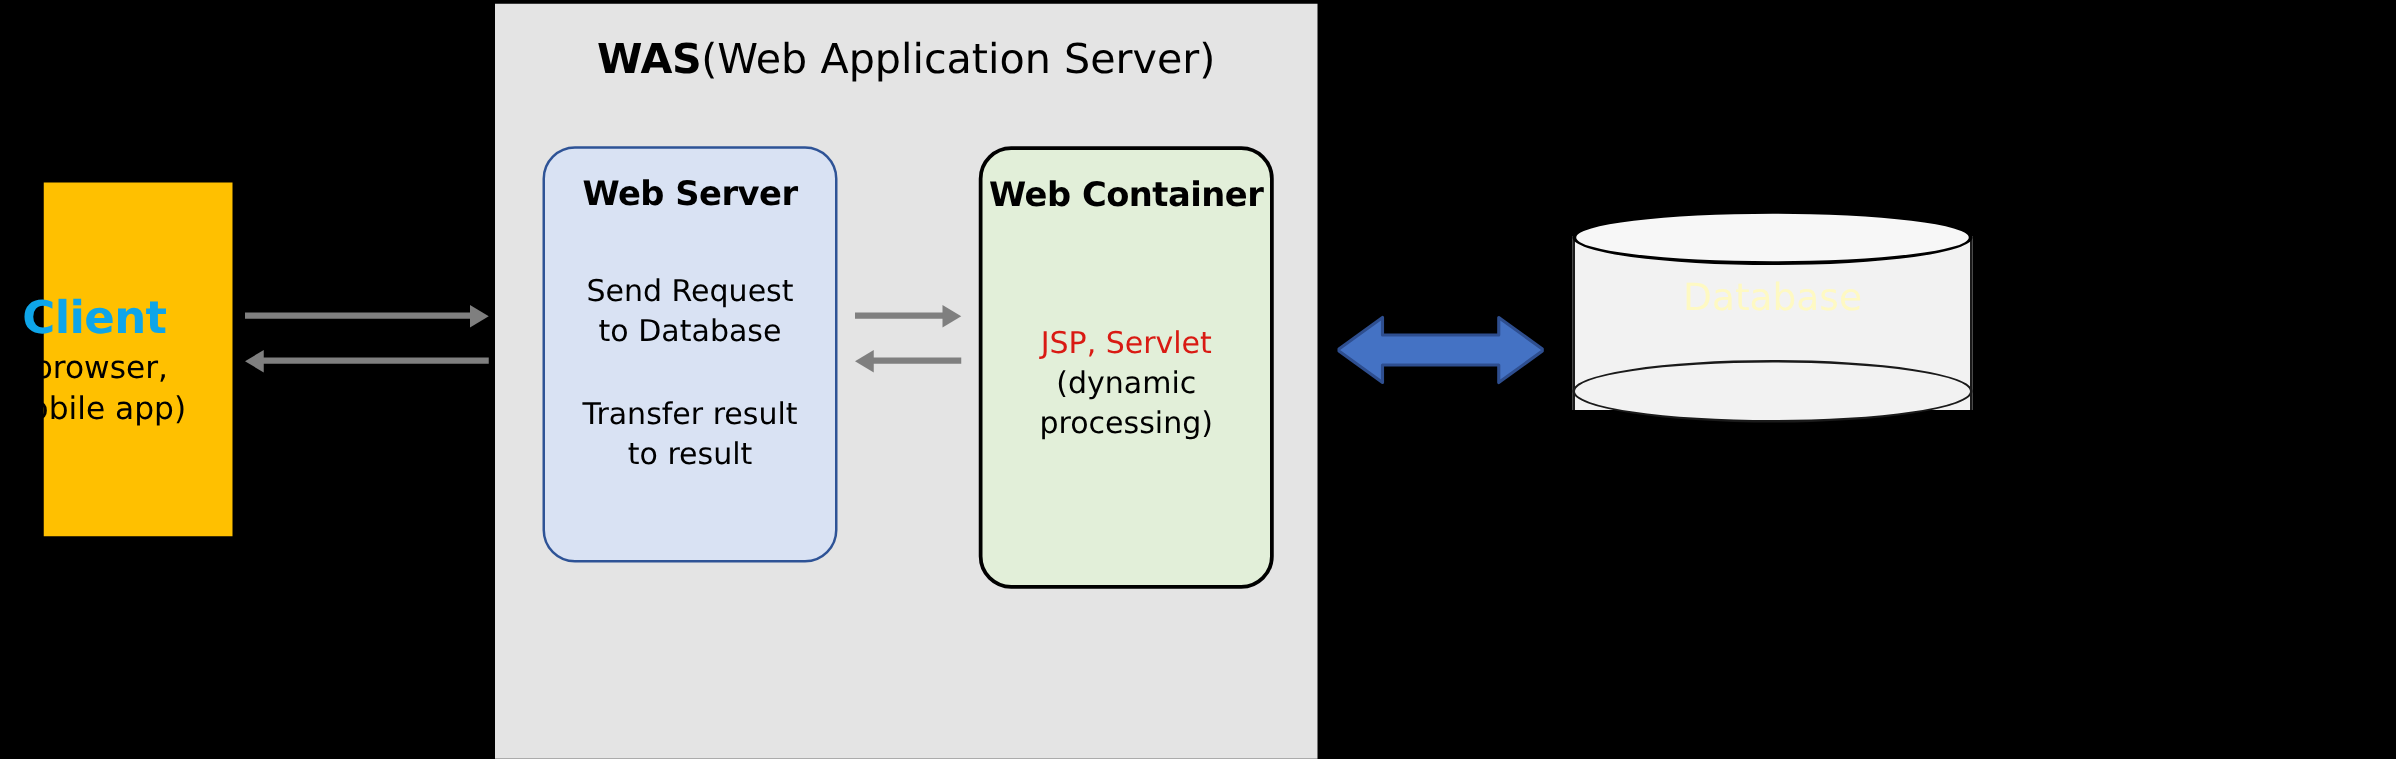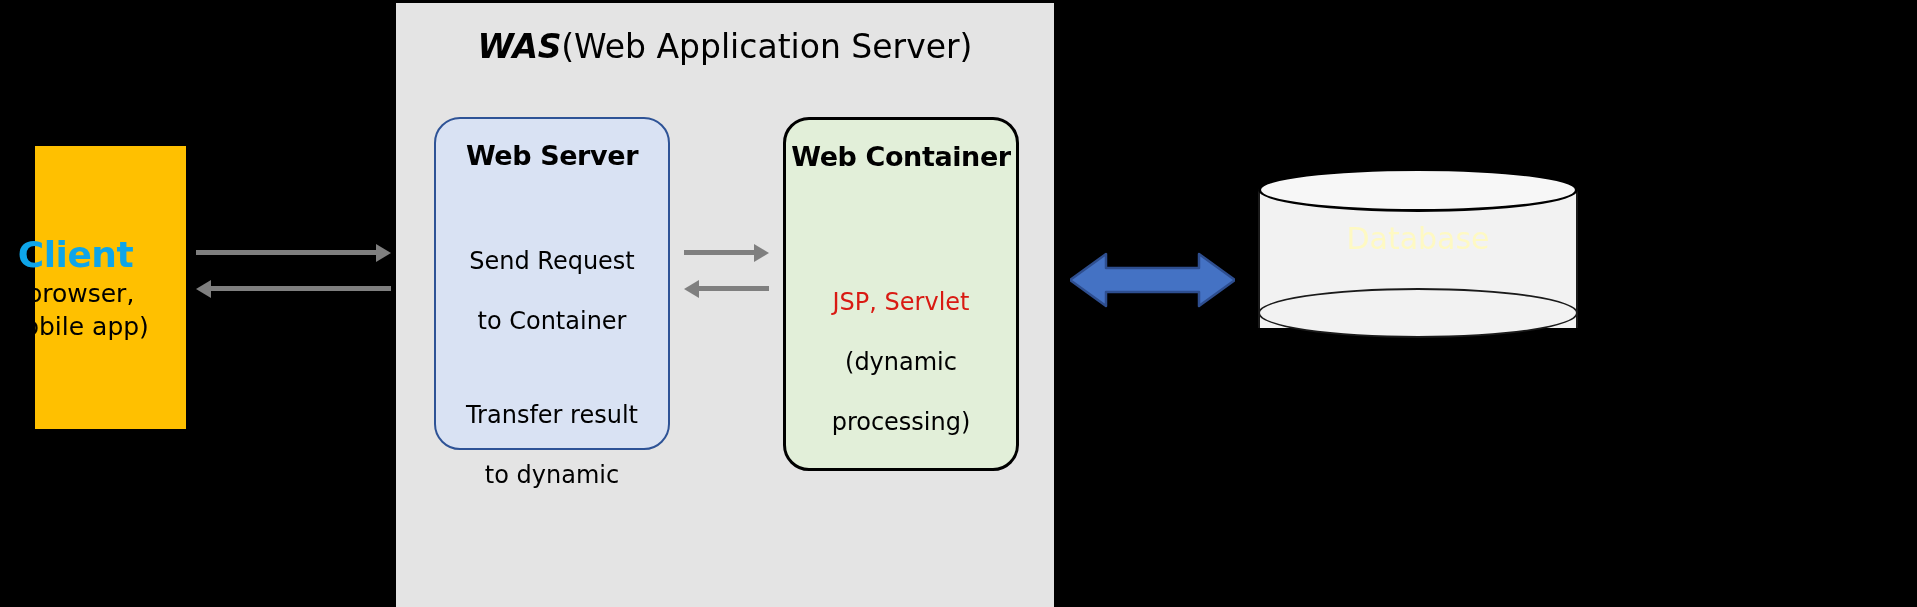--- a/index.html
+++ b/index.html
@@ -32,21 +32,20 @@
     width: 100%;
     text-align: center;
     color: #000000;
     font-size: 33px;
     line-height: 40px;
     white-space: nowrap;
   }
   #was-title .bold {
     font-weight: bold;
     letter-spacing: -0.3px;
-    font-style: italic;
   }
   #was-title .light {
     font-weight: normal;
   }
 
   
   #client-box {
     position: absolute;
     left: 35px;
     top: 146px;
@@ -81,21 +80,20 @@
   }
 
   
   .inner-box {
     position: absolute;
     box-sizing: border-box;
     border-radius: 26px;
     display: flex;
     flex-direction: column;
     align-items: center;
-    gap: 28px;
   }
   #web-server-box {
     left: 434px;
     top: 117px;
     width: 236px;
     height: 333px;
     background: #D9E2F3;
     border: 2px solid #2E5396;
   }
   #web-container-box {
@@ -207,23 +205,23 @@
 
 <div id="was-panel">
 
   <div id="was-title">
     <span class="bold">WAS</span><span class="light">(Web Application Server)</span>
   </div>
 
   <div class="inner-box" id="web-server-box" style="left:38px; top:114px;">
     <div class="box-title">Web Server</div>
     <div class="box-line blk-a">Send Request</div>
-    <div class="box-line">to Container</div>
+    <div class="box-line">to Database</div>
     <div class="box-line blk-b">Transfer result</div>
-    <div class="box-line">to dynamic</div>
+    <div class="box-line">to result</div>
   </div>
 
   <div class="inner-box" id="web-container-box" style="left:387px; top:114px;">
     <div class="box-title">Web Container</div>
     <div class="box-line red-line blk-c">JSP, Servlet</div>
     <div class="box-line blk-d">(dynamic</div>
     <div class="box-line">processing)</div>
   </div>
 
   <div class="gray-arrow-group" style="left:288px; top:241px; width:85px; height:54px;">

